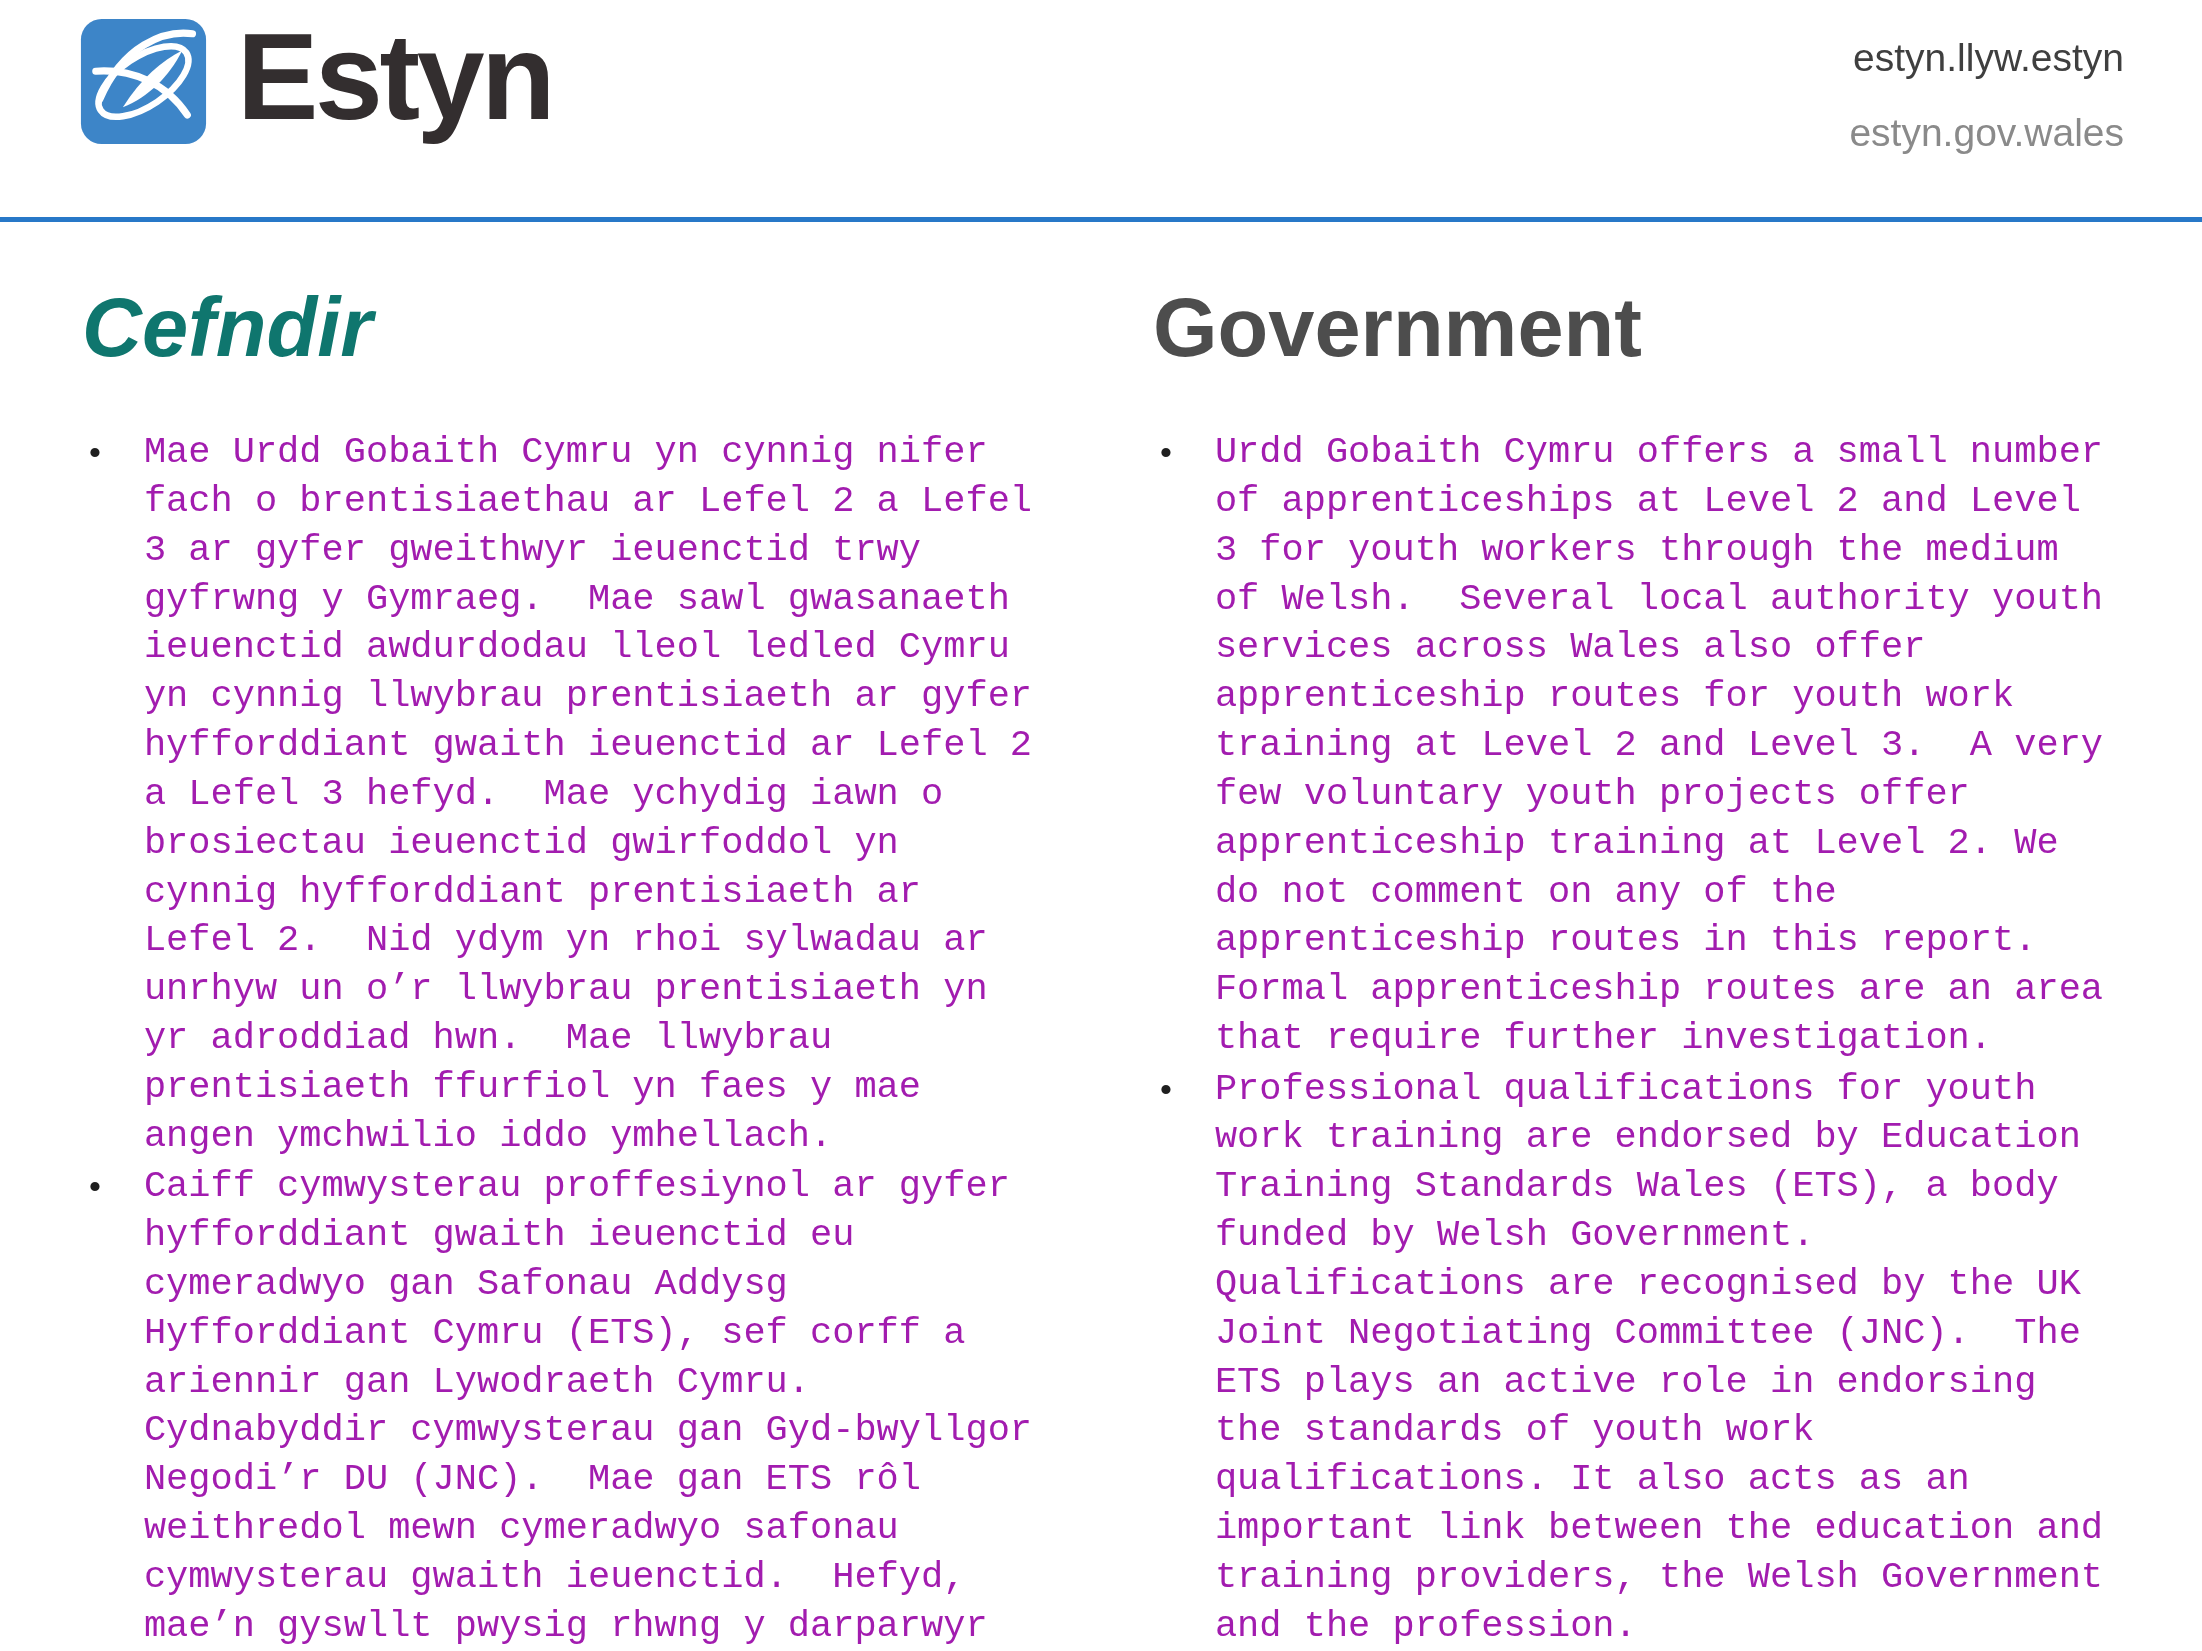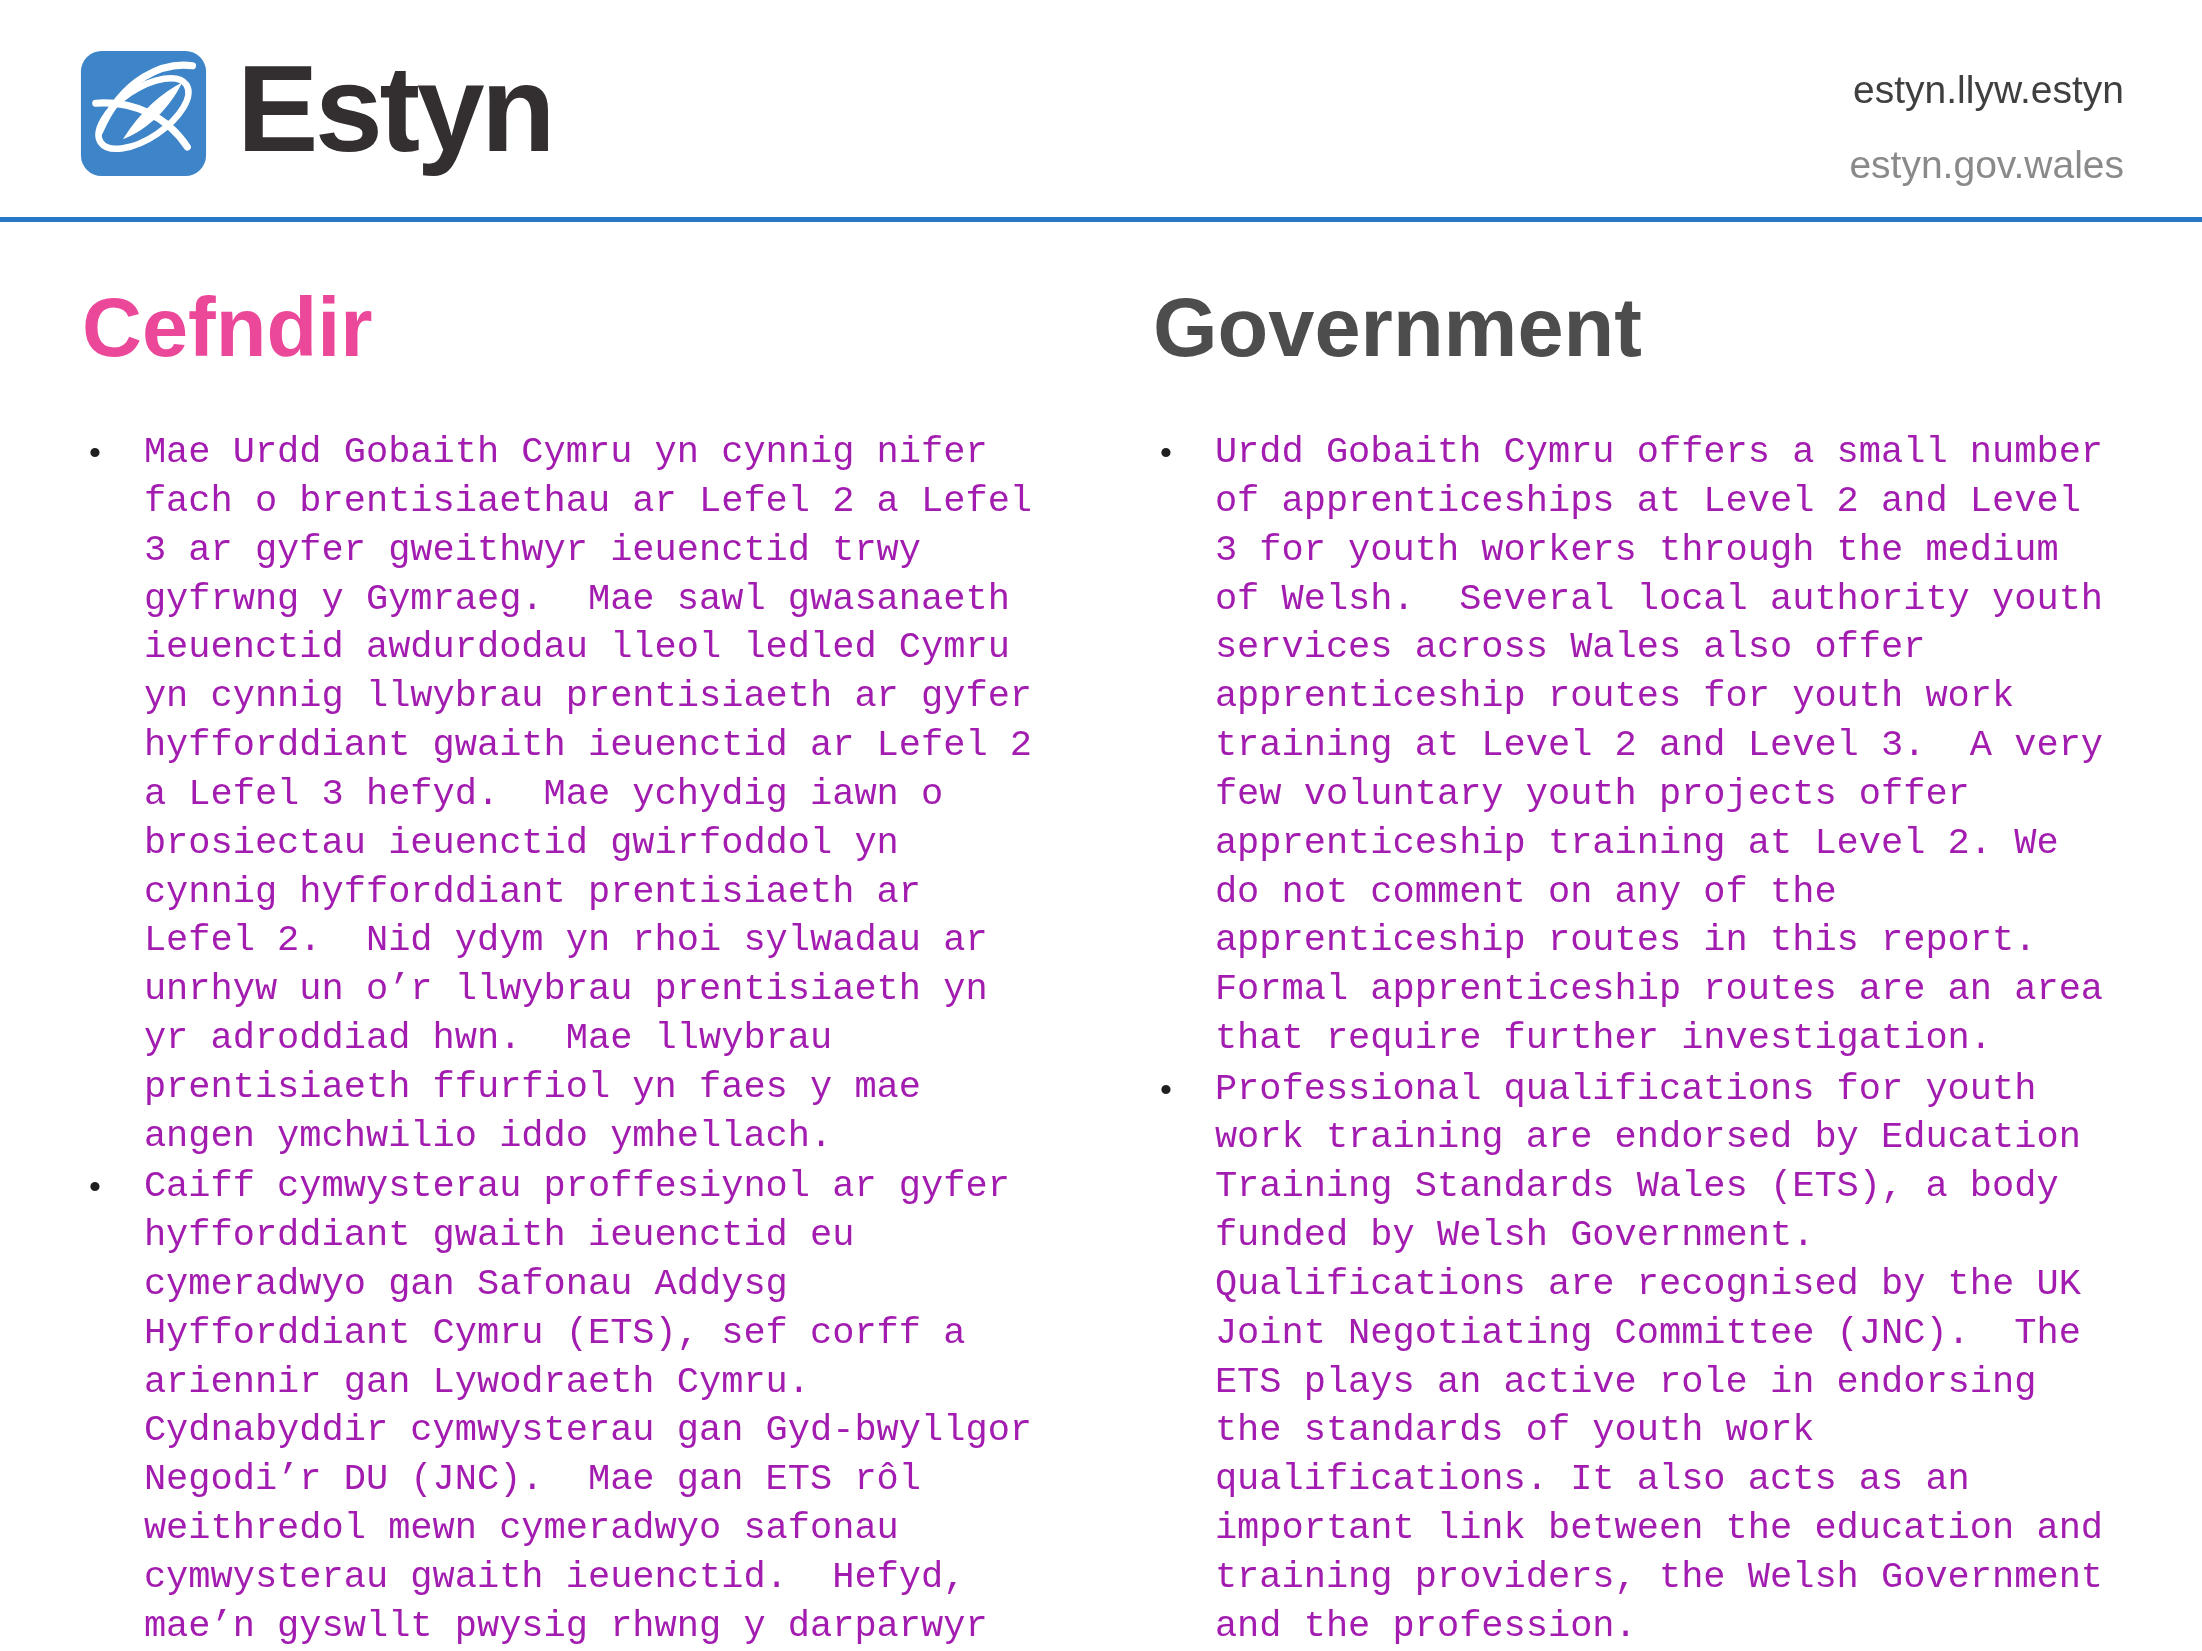--- a/index.html
+++ b/index.html
@@ -11,21 +11,21 @@
     color: #1f1f1f;
     position: relative;
     overflow: hidden;
   }
 
   
   .header {
     position: absolute;
     top: 0; left: 0; right: 0;
     height: 217px;
-    padding: 48px 79px 0 79px;
+    padding: 16px 79px 0 79px;
     box-sizing: border-box;
     display: flex;
     justify-content: space-between;
     align-items: flex-start;
   }
   .logo {
     display: flex;
     align-items: center;
     gap: 29px;
   }
@@ -71,21 +71,21 @@
     display: grid;
     grid-template-columns: 1fr 1fr;
     column-gap: 103px;
   }
   .col-title {
     font-size: 83px;
     font-weight: bold;
     line-height: 1.05;
     margin: 0 0 57px 0;
   }
-  .col-title-welsh   { color: #ec4899; }
+  .col-title-welsh   { color: #0f766e; font-style: italic; }
   .col-title-english { color: #4d4d4d; }
 
   ul.bullets {
     list-style: none;
     margin: 0;
     padding: 0;
   }
   ul.bullets li {
     display: flex;
     align-items: flex-start;

